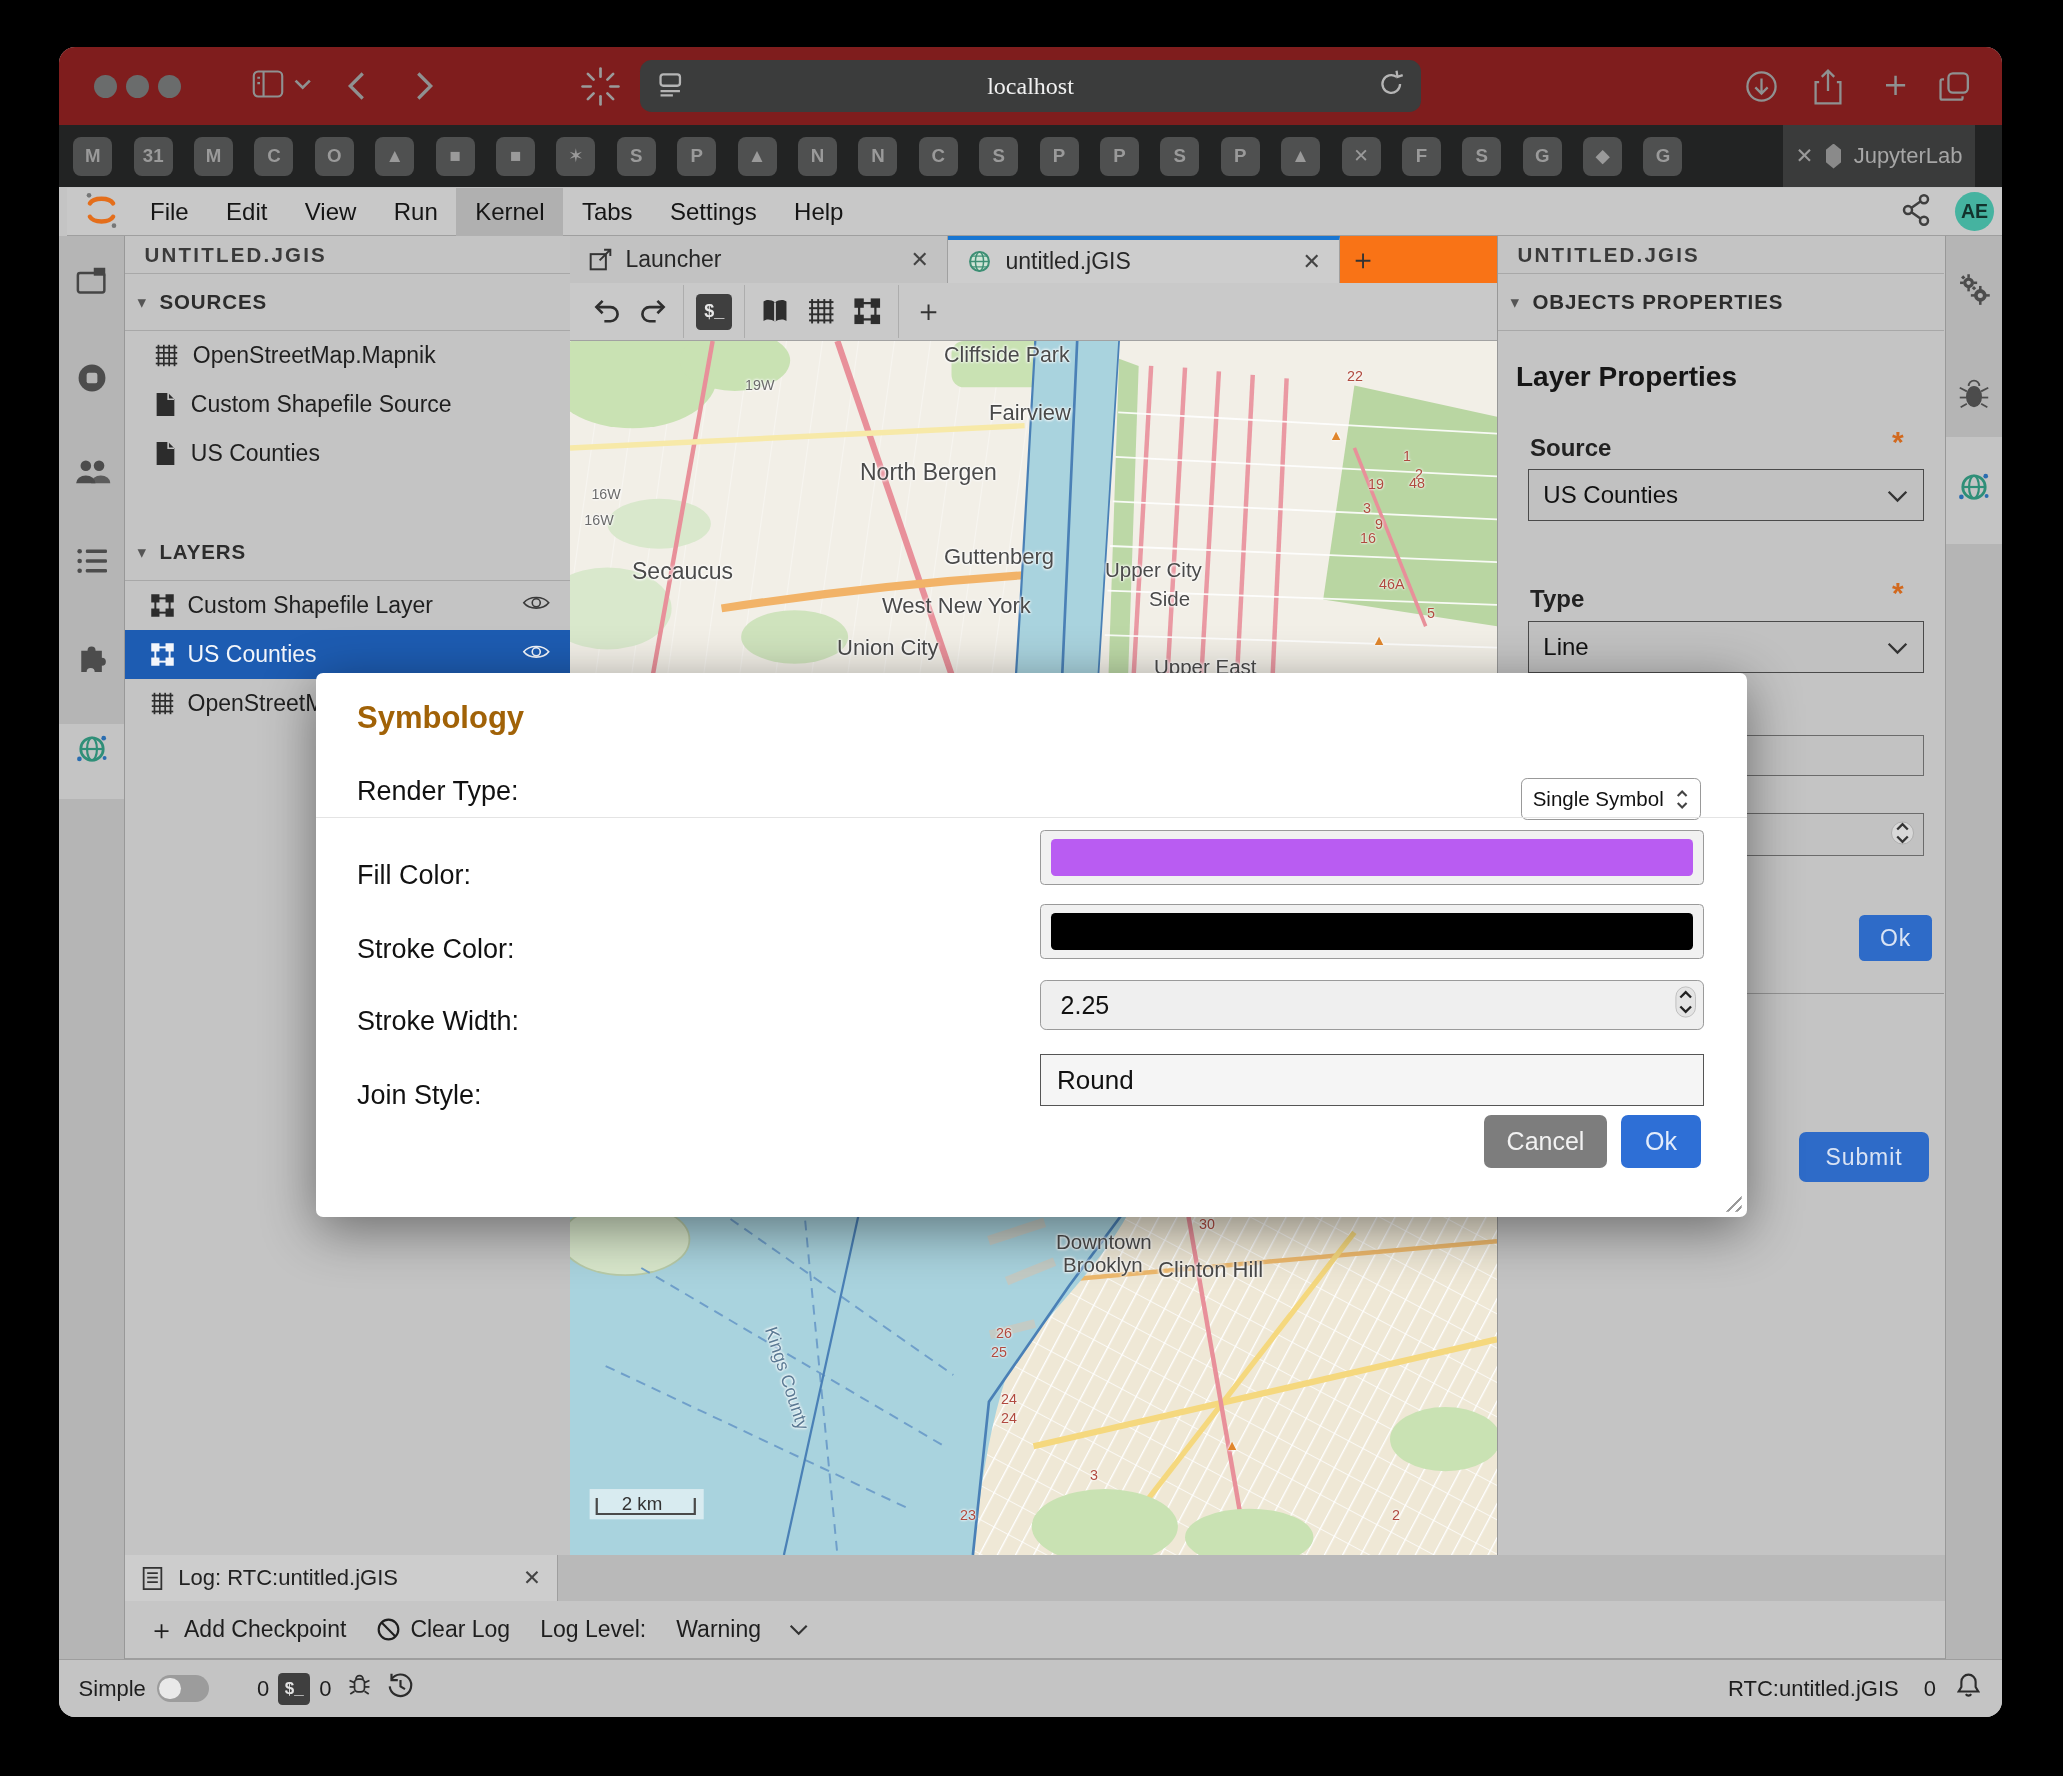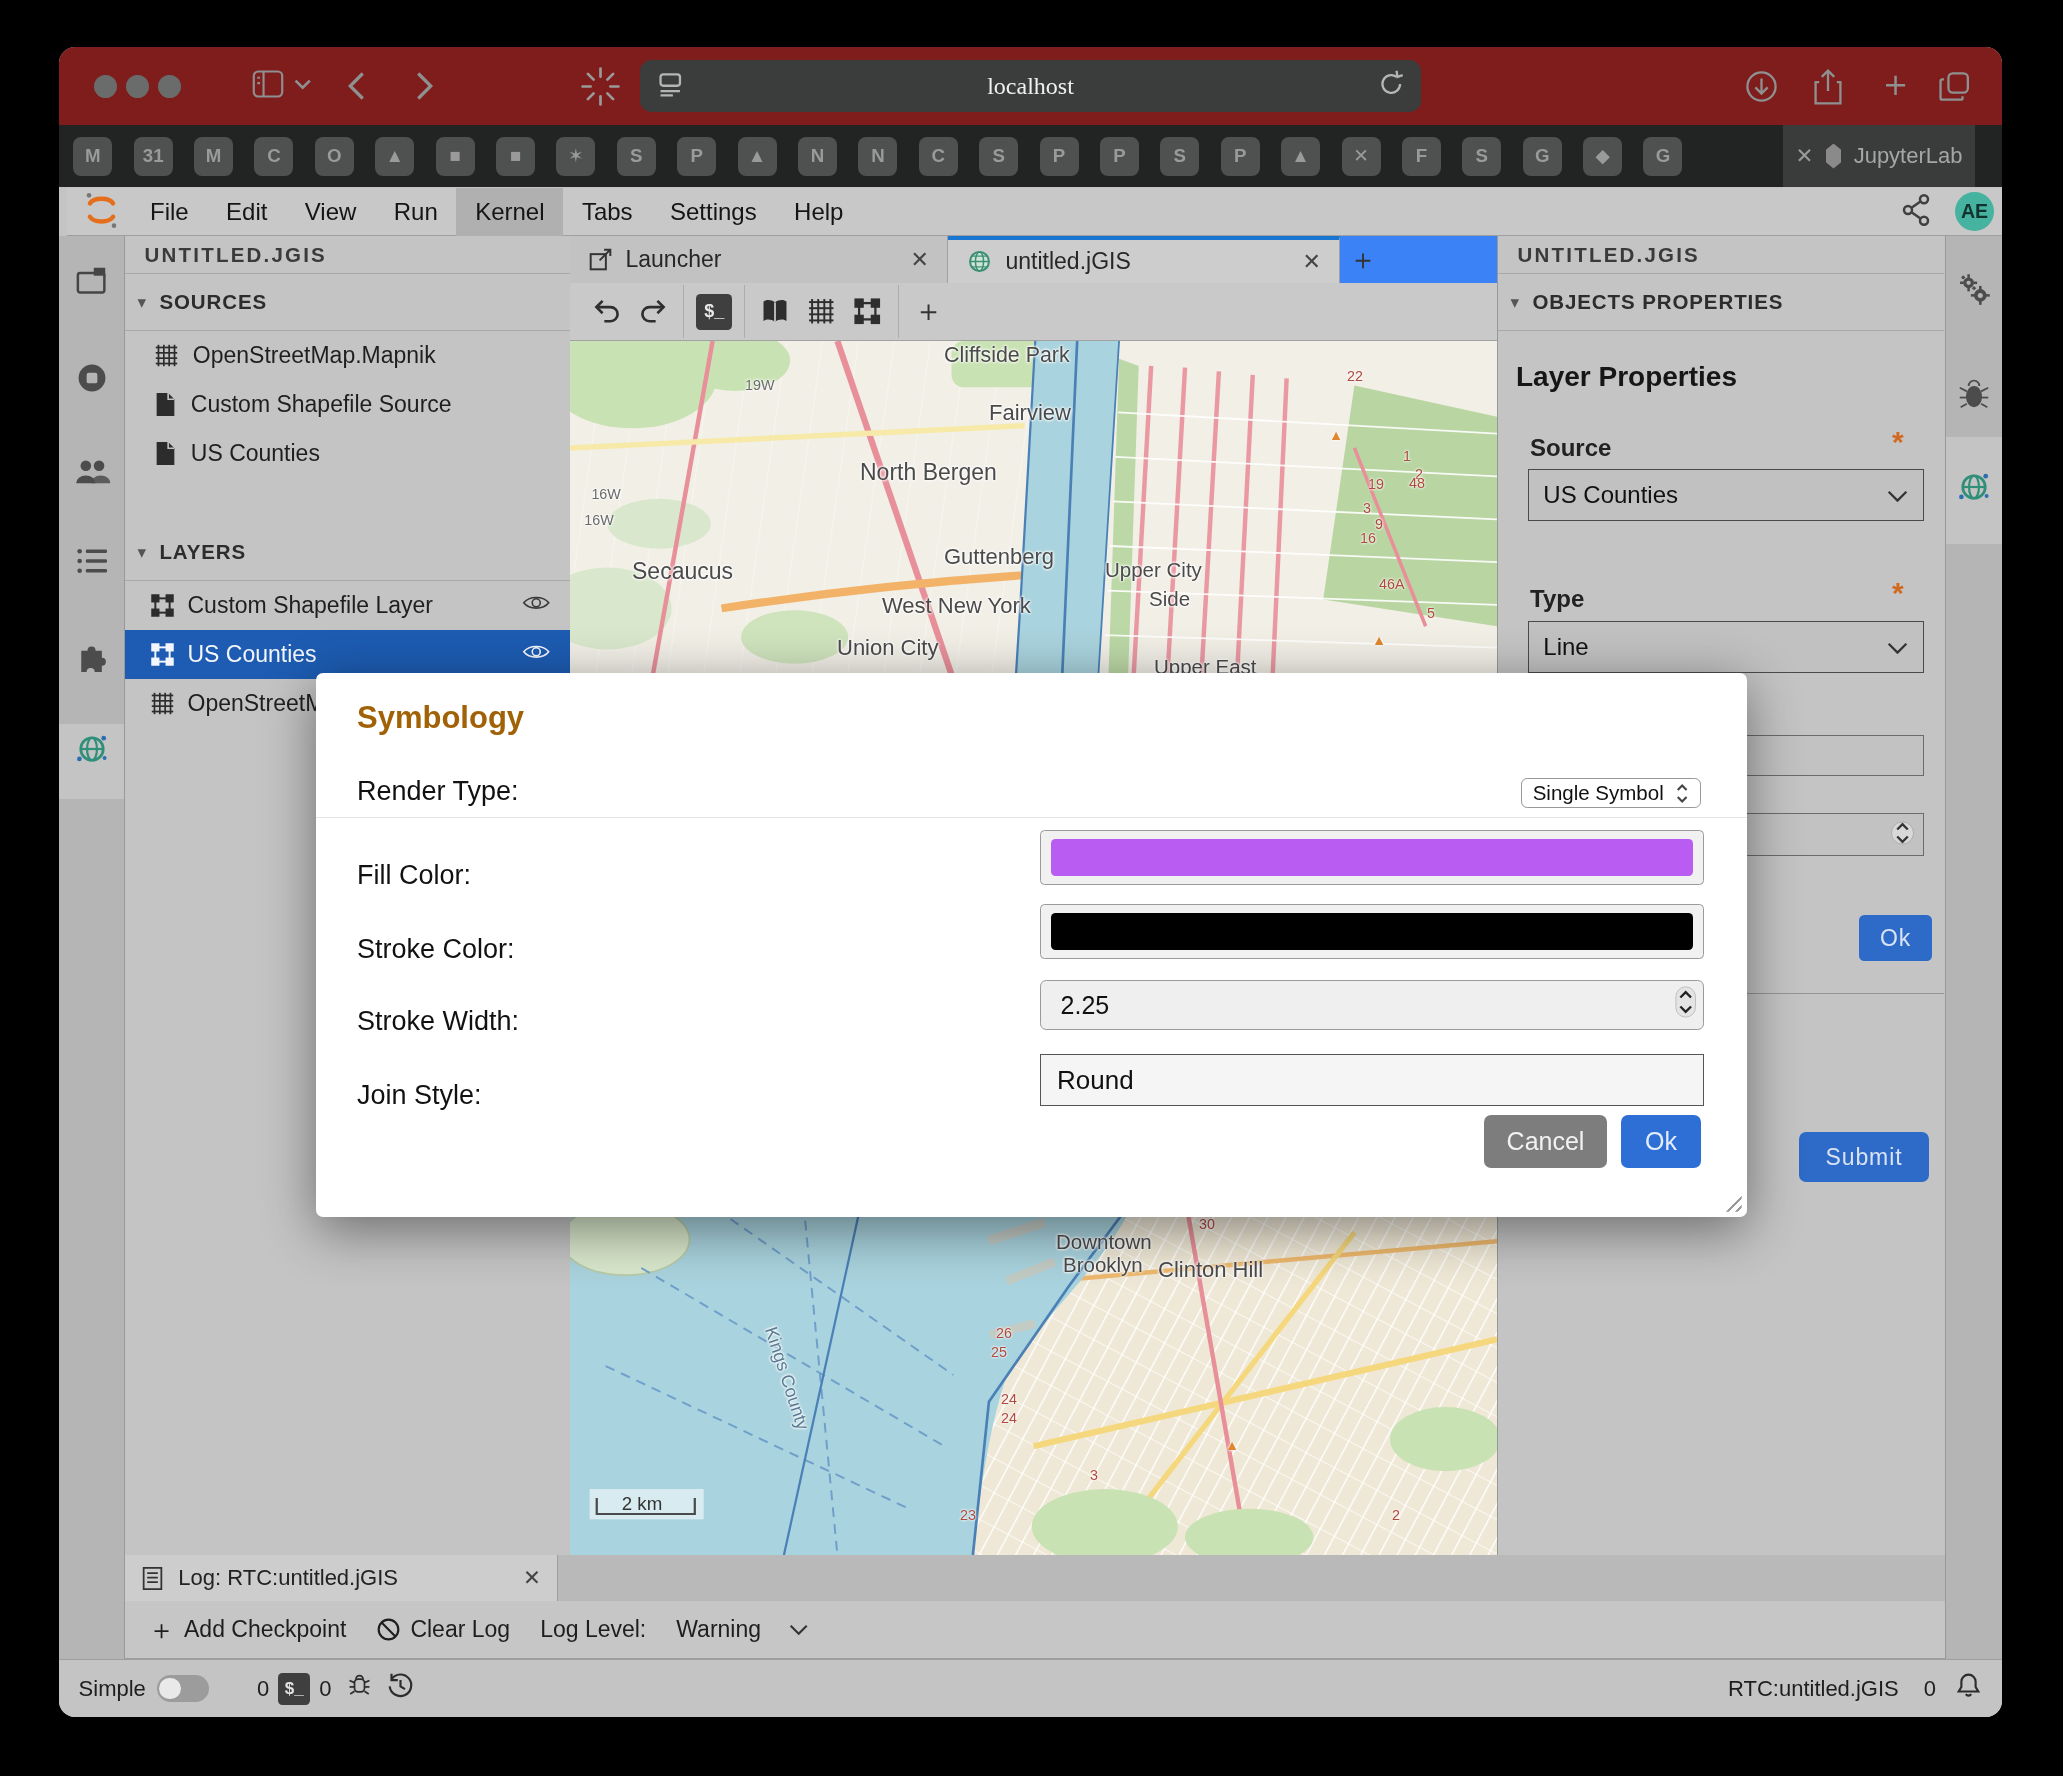--- a/index.html
+++ b/index.html
@@ -54,21 +54,21 @@
   .caret { font-size:17px; color:#555; }
   .src-item { height:49px; display:flex; align-items:center; gap:14.3px; padding-left:28.5px; font-size:23px; color:#1f1f1f; }
   .layer-item { height:49px; display:flex; align-items:center; gap:12.5px; padding-left:25px; font-size:23px; color:#1f1f1f; }
   .layer-item .eye { margin-left:auto; margin-right:19.6px; }
   .layer-item.selected { background:#1d5cb2; color:#f3f6fb; }
   .layer-item.selected svg { stroke:#f3f6fb; }
   .gap-lbl { height:46px; }
 
   
   .dock { position:absolute; left:511px; top:189px; width:927px; height:1319px; background:#c6c6c6; }
-  .tabbar { position:absolute; left:0; top:0; width:927px; height:47px; background:#3b82f6; display:flex; }
+  .tabbar { position:absolute; left:0; top:0; width:927px; height:47px; background:#f97316; display:flex; }
   .dtab { height:47px; display:flex; align-items:center; gap:12.5px; padding:0 18px; font-size:23px; color:#272727;
           background:#c2c2c2; border-right:0.9px solid #a0a0a0; }
   .dtab.t1 { width:378px; }
   .dtab.t2 { width:392px; background:#cdcdcd; border-top:4.5px solid #1976d2; }
   .dtab .close { margin-left:auto; font-size:22px; color:#444; }
   .newtab { width:46px; display:flex; align-items:center; justify-content:center; font-size:28.5px; color:#333; }
   .toolbar { position:absolute; left:0; top:47px; width:927px; height:58px; background:#c9c9c9;
              border-bottom:0.9px solid #a2a2a2; display:flex; align-items:center; padding-left:14.3px; }
   .tb-btn { width:46px; height:46px; display:flex; align-items:center; justify-content:center; color:#2e2e2e; }
   .tb-sep { width:0.9px; height:53px; background:#adadad; margin:0 7.1px; }
@@ -111,21 +111,21 @@
   .toggle .knob { position:absolute; left:2.7px; top:2.7px; width:21.4px; height:21.4px; border-radius:50%; background:#e9e9e9; }
   .sb-badge { width:32px; height:32px; background:#3f3f3f; color:#e2e2e2; border-radius:4.5px; font-size:17px;
               font-weight:bold; display:flex; align-items:center; justify-content:center; margin:0 9px; }
 
   
   .modal { position:absolute; left:257px; top:626px; width:1431px; height:544px; background:#fff;
            border-radius:7.1px; box-shadow:0 12.5px 53px rgba(0,0,0,.45); z-index:50; }
   .modal-title { position:absolute; left:41px; top:27px; font-size:31px; font-weight:bold; color:#a16207; }
   .m-label { position:absolute; left:41px; font-size:27px; color:#111; }
   .m-divider { position:absolute; left:0; top:144px; width:100%; border-top:1.8px solid #e4e4e4; }
-  .m-select-sm { position:absolute; left:1205px; top:105px; width:180px; height:30px; background:#fff;
+  .m-select-sm { position:absolute; left:1205px; top:105px; width:180px; height:42px; background:#fff;
                  border:0.9px solid #999; border-radius:6.2px; display:flex; align-items:center; gap:9px;
                  padding:0 10.7px; font-size:20.5px; color:#111; }
   .m-select-sm span { flex:1; }
   .swatch-btn { position:absolute; left:724px; width:664px; height:55px; background:#f1f1f1;
                 border:1.8px solid #9a9a9a; border-radius:4.5px; padding:8px 9.8px; }
   .swatch-btn .sw { width:100%; height:100%; border-radius:4.5px; }
   .m-number { position:absolute; left:724px; width:664px; height:50px; background:#efefef;
               border:1.8px solid #9a9a9a; border-radius:6.2px; display:flex; align-items:center;
               padding:0 7.1px 0 19.6px; font-size:25px; color:#111; }
   .m-number .spin { margin-left:auto; }

